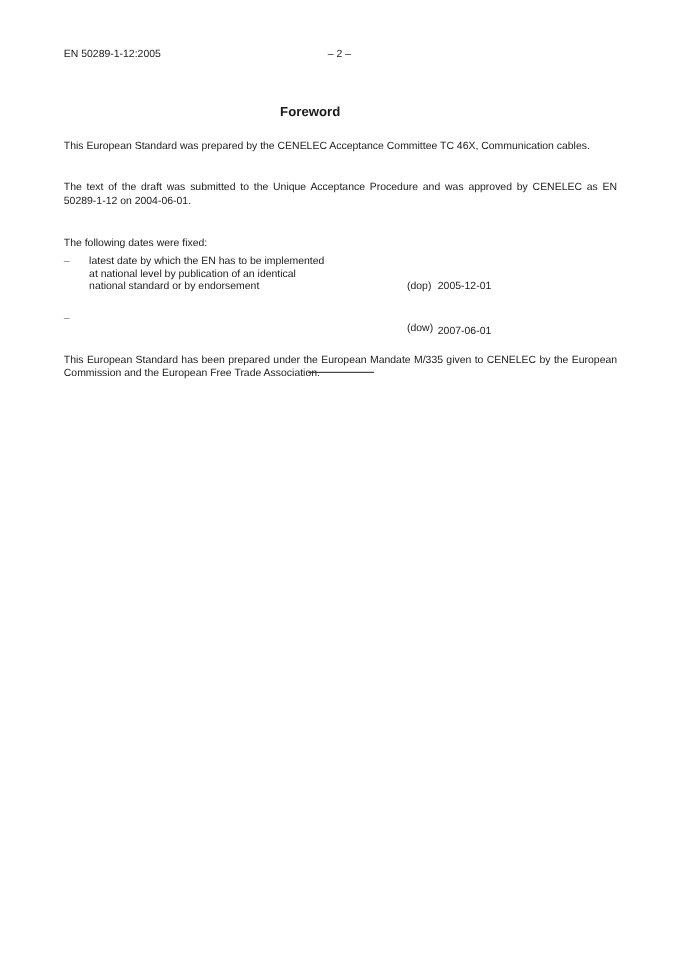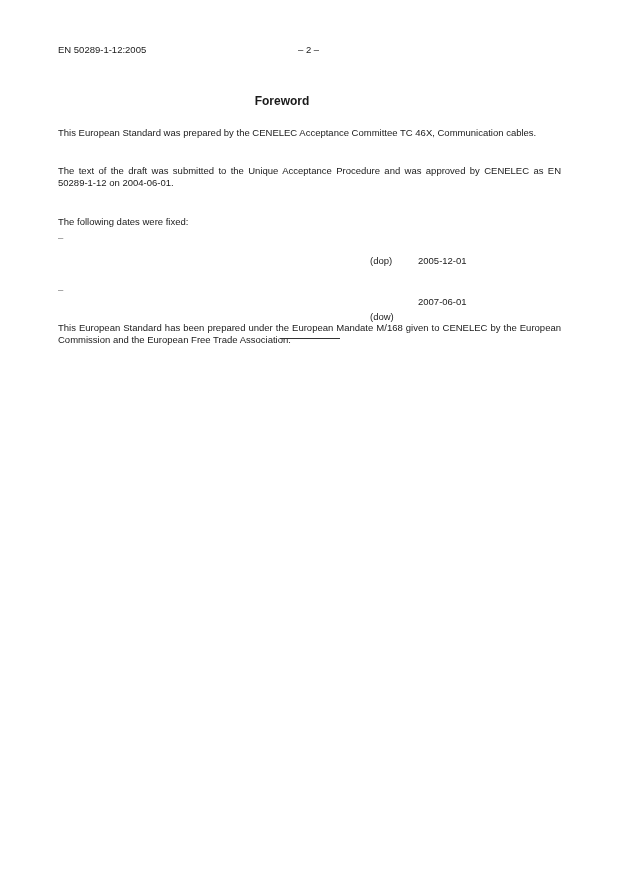--- a/index.html
+++ b/index.html
@@ -10,47 +10,52 @@
     .header-center { left: 298px; top: 44px; font-size: 9.5px; }
     .title { left: 0; width: 564px; text-align: center; top: 94px; font-size: 12px; font-weight: bold; }
     .para { left: 58px; width: 503px; line-height: 11.5px; text-align: justify; text-align-last: left; }
     .p1 { top: 127px; }
     .p2 { top: 165px; }
     .p3 { top: 204px; margin-top: 12px; }
     .item { left: 58px; width: 503px; line-height: 11.5px; }
     .dash { position: absolute; left: 0; top: 0; color: #777; }
     .lines { position: absolute; left: 23px; top: 0; }
     .code { position: absolute; left: 312px; }
-    .date { position: absolute; left: 360px; text-align: center; }
+    .date { position: absolute; left: 340px; text-align: center; }
     .i1 { top: 232px; height: 40px; }
     .i2 { top: 284px; height: 30px; }
     .p4 { top: 322px; }
     .endrule { left: 280px; top: 338px; width: 60px; height: 0; border-top: 1px solid #333; }
   </style>
 </head>
 <body>
 
 <div class="abs header-left">EN 50289-1-12:2005</div>
 <div class="abs header-center">– 2 –</div>
 
 <div class="abs title">Foreword</div>
 
 <div class="abs para p1">This European Standard was prepared by the CENELEC Acceptance Committee TC 46X, Communication cables.</div>
 <div class="abs para p2">The text of the draft was submitted to the Unique Acceptance Procedure and was approved by CENELEC as EN 50289-1-12 on 2004-06-01.</div>
 <div class="abs para p3">The following dates were fixed:</div>
 
 <div class="abs item i1">
   <span class="dash">–</span>
+  <div class="lines">
+    <div>latest date by which the EN has to be implemented</div>
+    <div>at national level by publication of an identical</div>
+    <div>national standard or by endorsement</div>
+  </div>
   <span class="code" style="top:23px">(dop)</span>
   <span class="date" style="top:23px">2005-12-01</span>
 </div>
 
 <div class="abs item i2">
   <span class="dash">–</span>
   <div class="lines">
   </div>
-  <span class="code" style="top:27px">(dow)</span>
+  <span class="code" style="top:9px">(dow)</span>
   <span class="date" style="top:11.5px">2007-06-01</span>
 </div>
 
-<div class="abs para p4">This European Standard has been prepared under the European Mandate M/168 given to CENELEC by the European Commission and the European Free Trade Association.</div>
+<div class="abs para p4">This European Standard has been prepared under the European Mandate M/335 given to CENELEC by the European Commission and the European Free Trade Association.</div>
 
 <div class="abs endrule"></div>
 
 </body></html>

